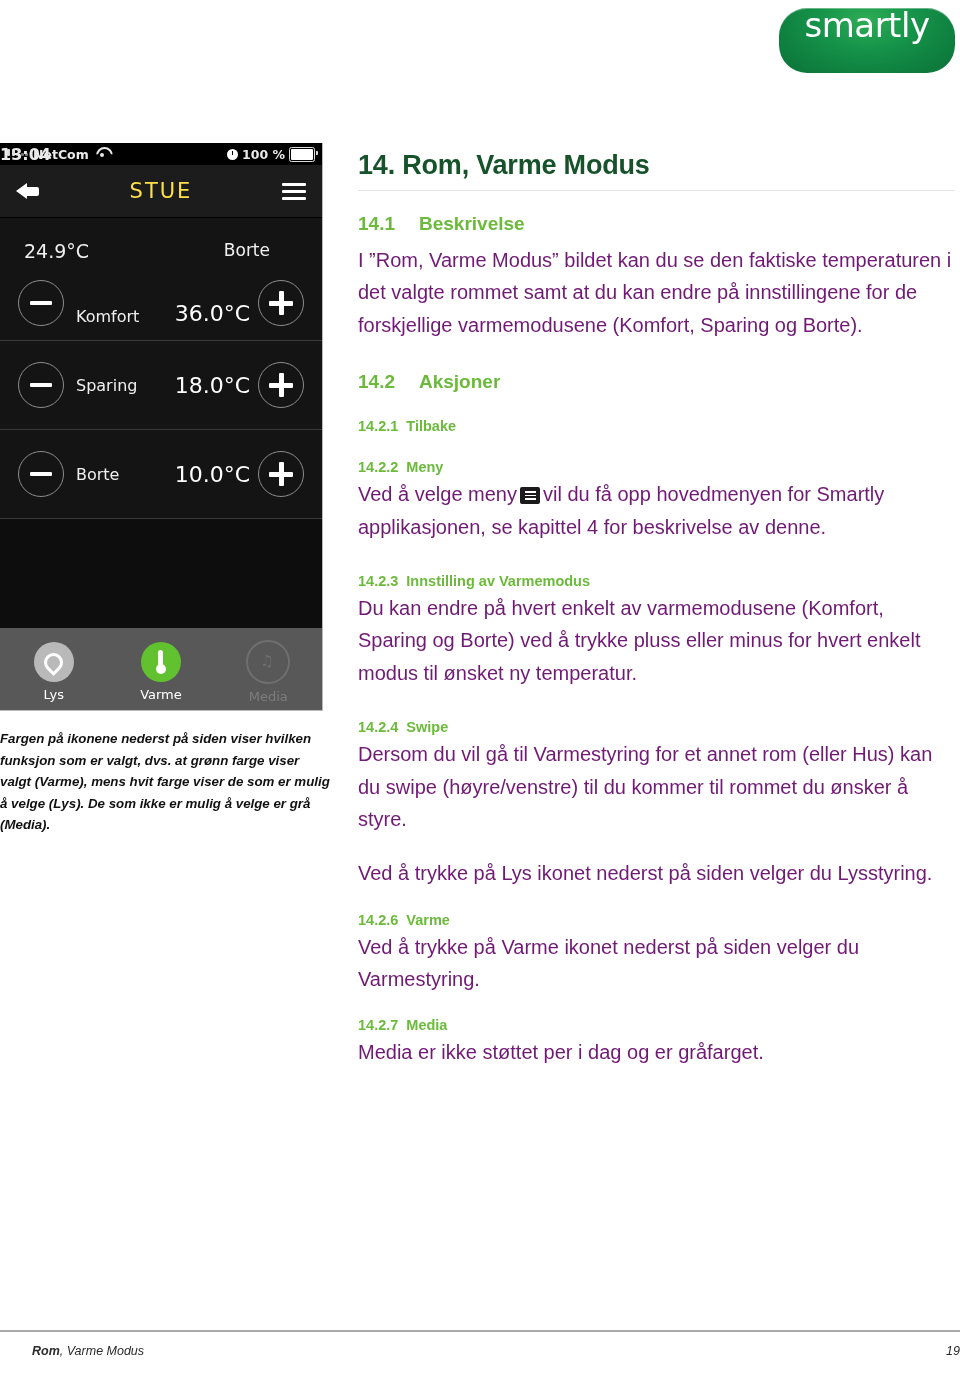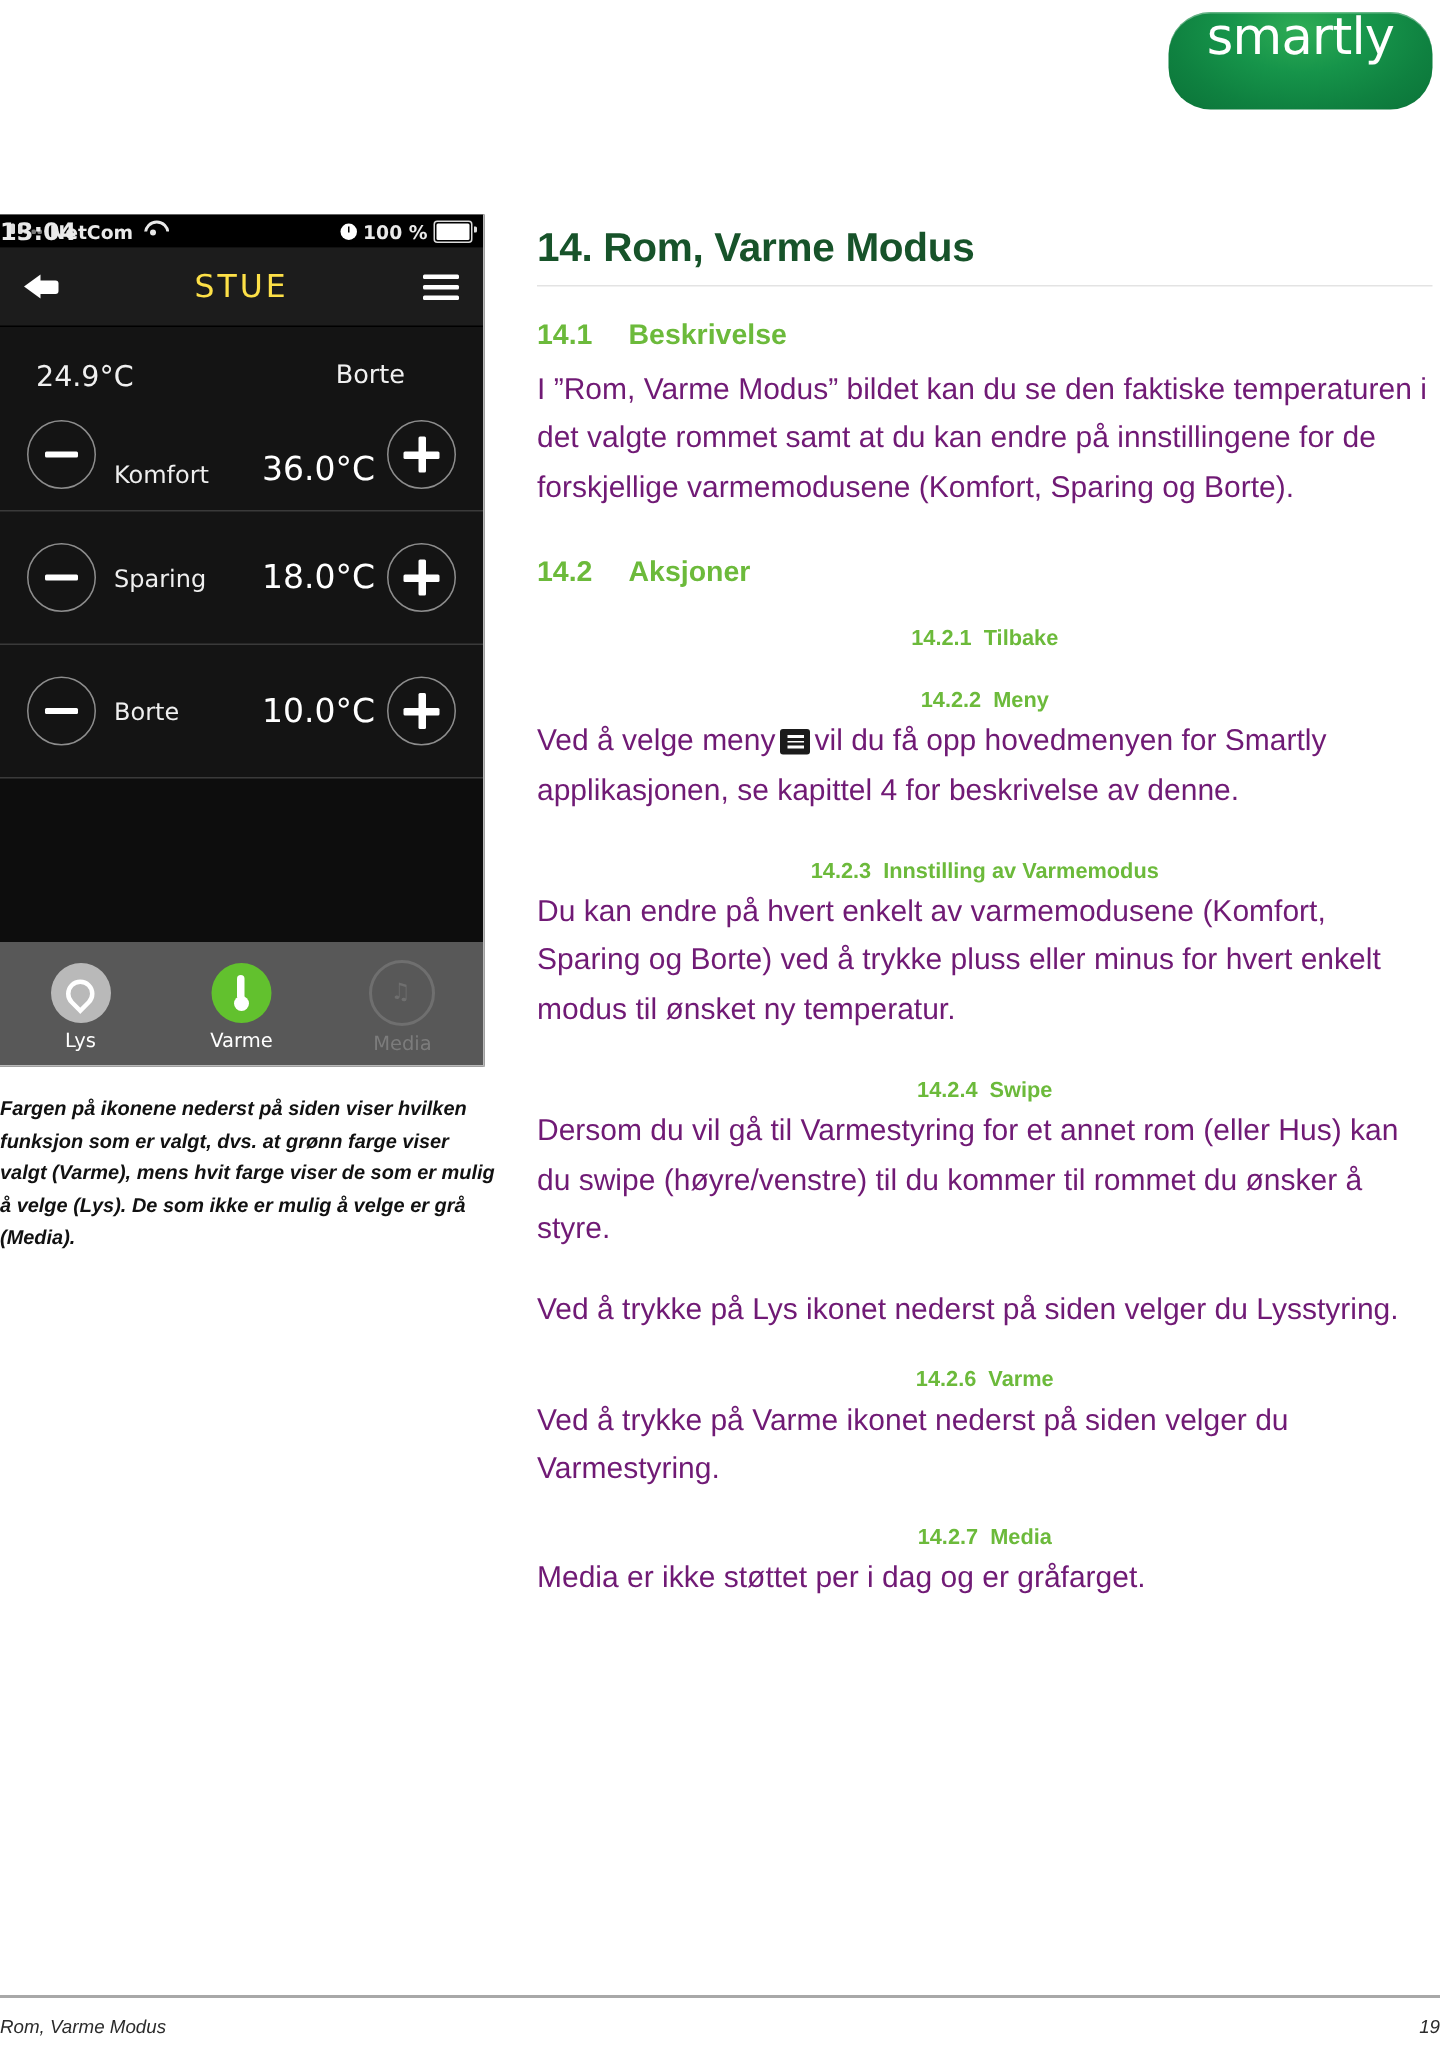--- a/index.html
+++ b/index.html
@@ -241,21 +241,20 @@
     font-weight: bold;
     color: #6cba3b;
     margin: 0 0 9px 0;
   }
   h2.h2 .num { margin-right: 24px; }
   h3.h3 {
     font-size: 14.5px;
     font-weight: bold;
     color: #6cba3b;
     margin: 0 0 3px 0;
-    text-align: center;
   }
   h3.h3 .num { margin-right: 8px; }
   p.body {
     font-size: 20px;
     line-height: 1.62;
     margin: 0;
     color: #701a75;
   }
   .sec { margin-bottom: 0; }
   .gap-lg { height: 30px; }
@@ -302,21 +301,21 @@
     position: absolute;
     left: 0px;
     top: 1344px;
     width: 960px;
     display: flex;
     justify-content: space-between;
     font-size: 12.5px;
     font-style: italic;
     color: #2b2b2b;
   }
-  .footer .f-left b { font-weight: normal; }
+  .footer .f-left b { font-weight: bold; padding-left: 32px; }
   .footer .f-right { font-style: italic; }
 </style>
 </head>
 <body>
 
 <div class="logo-wrap">
   <div class="logo-pill">
     <span class="logo-text">smartly</span>
   </div>
 </div>

